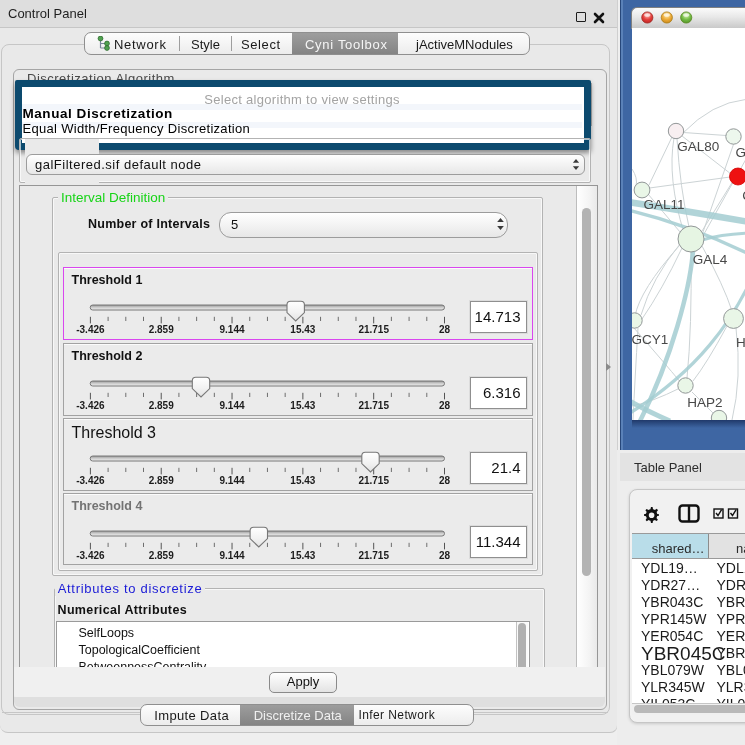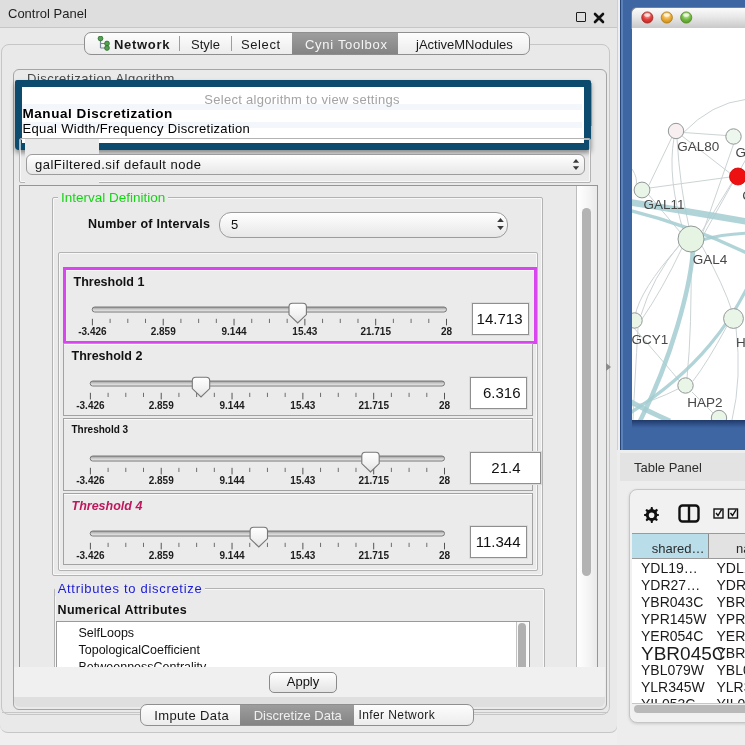--- a/index.html
+++ b/index.html
@@ -26,21 +26,21 @@
     <div class="abs" id="toptabs" style="left:84px;top:32px;width:444px;height:21px;border:1px solid #8f8f8f;border-radius:7px;background:linear-gradient(#fdfdfd,#ececec);overflow:hidden;">
       <div class="abs" style="left:94px;top:3px;width:1px;height:15px;background:#9e9e9e;"></div>
       <div class="abs" style="left:146px;top:3px;width:1px;height:15px;background:#9e9e9e;"></div>
       <div class="abs" style="left:206.5px;top:0;width:106.5px;height:21px;background:linear-gradient(#9d9d9d,#848484);"></div>
       <svg class="abs" style="left:12px;top:3px;" width="15" height="15" viewBox="0 0 15 15">
         <path d="M3.5 3 V12 M3.5 7.5 H9 M3.5 12 H9" stroke="#7a8699" stroke-width="1.2" fill="none"></path>
         <circle cx="3.5" cy="2.5" r="2.4" fill="#51a351" stroke="#2e6b2e" stroke-width=".8"></circle>
         <circle cx="10" cy="7.5" r="2.4" fill="#51a351" stroke="#2e6b2e" stroke-width=".8"></circle>
         <circle cx="10" cy="12" r="2.4" fill="#51a351" stroke="#2e6b2e" stroke-width=".8"></circle>
       </svg>
-      <div class="abs" style="left:29px;top:3.5px;font-size:13px;letter-spacing:.7px;color:#1a1a1a;font-weight:bold;">Network</div>
+      <div class="abs" style="left:29px;top:3.5px;font-size:13px;letter-spacing:.7px;color:#1a1a1a;">Network</div>
       <div class="abs" style="left:106px;top:3.5px;font-size:13px;color:#1a1a1a;">Style</div>
       <div class="abs" style="left:156px;top:3.5px;font-size:13px;letter-spacing:.6px;color:#1a1a1a;">Select</div>
       <div class="abs" style="left:220px;top:3.5px;font-size:13px;letter-spacing:.7px;color:#f5f5f5;">Cyni Toolbox</div>
       <div class="abs" style="left:331px;top:3.5px;font-size:13px;color:#1a1a1a;">jActiveMNodules</div>
     </div>
 
     <div class="abs" id="content" style="left:13px;top:69px;width:592px;height:639px;border:1px solid #a5a5a5;border-radius:6px;background:#eaeaea;"></div>
 
     <div class="abs" style="left:27px;top:71px;font-size:13px;letter-spacing:.5px;color:#4a4a4a;">Discretization Algorithm</div>
     <div class="abs" style="left:591px;top:83px;width:1px;height:43px;background:#b0b0b0;"></div>
@@ -75,21 +75,21 @@
       <div class="abs" style="left:68px;top:31px;font-size:12.5px;letter-spacing:.25px;font-weight:bold;color:#111;">Number of Intervals</div>
       <div class="abs" style="left:199px;top:25.5px;width:287px;height:24px;border:1px solid #9c9c9c;border-radius:12px;background:linear-gradient(#ffffff,#e7e7e7);"></div>
       <div class="abs" style="left:211px;top:31px;font-size:13px;color:#111;">5</div>
       <svg class="abs" style="left:474px;top:31px;" width="13" height="14" viewBox="0 0 13 14">
         <path d="M6.5 1 L9.8 5 H3.2 Z" fill="#3a3a3a"></path>
         <path d="M6.5 13 L9.8 9 H3.2 Z" fill="#3a3a3a"></path>
       </svg>
 
       <div class="abs" style="left:38px;top:65.5px;width:478px;height:317px;border:1px solid #b3b3b3;border-radius:2px;box-shadow:inset 0 0 0 1px rgba(255,255,255,.65);"></div>
 
-      <div class="abs" style="left:43px;top:81px;width:468px;height:70.5px;border:3px solid #d946ef;background:#ebebeb;box-shadow:inset 0 1px 0 rgba(255,255,255,.8);">
+      <div class="abs" style="left:43px;top:81px;width:468px;height:70.5px;border:1px solid #d946ef;background:#ebebeb;box-shadow:inset 0 1px 0 rgba(255,255,255,.8);">
         <div class="abs" style="left:7.5px;top:5px;font-size:12.5px;font-weight:bold;color:#111;">Threshold 1</div>
         <svg class="abs" style="left:0;top:0;" width="468" height="70" viewBox="0 0 468 70">
           <defs>
             <linearGradient id="tg" x1="0" y1="0" x2="0" y2="1">
                 <stop offset="0" stop-color="#8e8e8e"></stop>
                 <stop offset=".4" stop-color="#c6c6c6"></stop>
                 <stop offset="1" stop-color="#f0f0f0"></stop>
               </linearGradient>
             <linearGradient id="th" x1="0" y1="0" x2="0" y2="1">
                 <stop offset="0" stop-color="#ffffff"></stop>
@@ -120,37 +120,37 @@
           <text x="97.22" y="65.3" text-anchor="middle" font-size="10" font-weight="bold" fill="#1c1c1c">2.859</text>
           <text x="168.04" y="65.3" text-anchor="middle" font-size="10" font-weight="bold" fill="#1c1c1c">9.144</text>
           <text x="238.86" y="65.3" text-anchor="middle" font-size="10" font-weight="bold" fill="#1c1c1c">15.43</text>
           <text x="309.68" y="65.3" text-anchor="middle" font-size="10" font-weight="bold" fill="#1c1c1c">21.715</text>
           <text x="380.50" y="65.3" text-anchor="middle" font-size="10" font-weight="bold" fill="#1c1c1c">28</text>
           <path d="M128.3 36.8 Q128.3 33.3 131.8 33.3 L142.2 33.3 Q145.7 33.3 145.7 36.8 L145.7 44.6 L137.0 53 L128.3 44.6 Z" fill="url(#th)" stroke="#777" stroke-width="1.1"></path>
         </svg>
         <div class="abs" style="left:405.5px;top:32.5px;width:50px;height:30px;background:#fff;border:1px solid #8f8f8f;box-shadow:0 0 0 1px #dcdcdc;font-size:15px;color:#111;text-align:right;line-height:29px;padding-right:5px;">6.316</div>
       </div>
       <div class="abs" style="left:43px;top:232px;width:468px;height:70.5px;border:1px solid #a2a2a2;background:#ebebeb;box-shadow:inset 0 1px 0 rgba(255,255,255,.8);">
-        <div class="abs" style="left:7.5px;top:5px;font-size:10px;font-weight:bold;color:#111;">Threshold 3</div>
+        <div class="abs" style="left:7.5px;top:5px;font-size:16px;font-weight:normal;color:#111;">Threshold 3</div>
         <svg class="abs" style="left:0;top:0;" width="468" height="70" viewBox="0 0 468 70">
           <rect x="26.2" y="37" width="354.3" height="5" rx="2.5" fill="url(#tg)" stroke="#787878" stroke-width="1"></rect>
           <path d="M44.10 48.8 V53 M61.81 48.8 V53 M79.51 48.8 V53 M114.92 48.8 V53 M132.63 48.8 V53 M150.33 48.8 V53 M185.74 48.8 V53 M203.45 48.8 V53 M221.16 48.8 V53 M256.56 48.8 V53 M274.27 48.8 V53 M291.97 48.8 V53 M327.38 48.8 V53 M345.09 48.8 V53 M362.79 48.8 V53" stroke="#6e6e6e" stroke-width="1"></path>
           <path d="M26.40 48.8 V55.4 M97.22 48.8 V55.4 M168.04 48.8 V55.4 M238.86 48.8 V55.4 M309.68 48.8 V55.4 M380.50 48.8 V55.4" stroke="#555" stroke-width="1"></path>
           <text x="26.40" y="65.3" text-anchor="middle" font-size="10" font-weight="bold" fill="#1c1c1c">-3.426</text>
           <text x="97.22" y="65.3" text-anchor="middle" font-size="10" font-weight="bold" fill="#1c1c1c">2.859</text>
           <text x="168.04" y="65.3" text-anchor="middle" font-size="10" font-weight="bold" fill="#1c1c1c">9.144</text>
           <text x="238.86" y="65.3" text-anchor="middle" font-size="10" font-weight="bold" fill="#1c1c1c">15.43</text>
           <text x="309.68" y="65.3" text-anchor="middle" font-size="10" font-weight="bold" fill="#1c1c1c">21.715</text>
           <text x="380.50" y="65.3" text-anchor="middle" font-size="10" font-weight="bold" fill="#1c1c1c">28</text>
           <path d="M297.8 36.8 Q297.8 33.3 301.3 33.3 L311.7 33.3 Q315.2 33.3 315.2 36.8 L315.2 44.6 L306.5 53 L297.8 44.6 Z" fill="url(#th)" stroke="#777" stroke-width="1.1"></path>
         </svg>
-        <div class="abs" style="left:405.5px;top:32.5px;width:50px;height:30px;background:#fff;border:1px solid #8f8f8f;box-shadow:0 0 0 1px #dcdcdc;font-size:15px;color:#111;text-align:right;line-height:29px;padding-right:19px;">21.4</div>
+        <div class="abs" style="left:405.5px;top:32.5px;width:50px;height:30px;background:#fff;border:1px solid #8f8f8f;box-shadow:0 0 0 1px #dcdcdc;font-size:15px;color:#111;text-align:right;line-height:29px;padding-right:5px;">21.4</div>
       </div>
       <div class="abs" style="left:43px;top:306.5px;width:468px;height:70.5px;border:1px solid #a2a2a2;background:#ebebeb;box-shadow:inset 0 1px 0 rgba(255,255,255,.8);">
-        <div class="abs" style="left:7.5px;top:5px;font-size:12.5px;font-weight:bold;color:#be185d;font-style:italic;">Threshold 4</div>
+        <div class="abs" style="left:7.5px;top:5px;font-size:12.5px;font-weight:bold;color:#737373;">Threshold 4</div>
         <svg class="abs" style="left:0;top:0;" width="468" height="70" viewBox="0 0 468 70">
           <rect x="26.2" y="37" width="354.3" height="5" rx="2.5" fill="url(#tg)" stroke="#787878" stroke-width="1"></rect>
           <path d="M44.10 48.8 V53 M61.81 48.8 V53 M79.51 48.8 V53 M114.92 48.8 V53 M132.63 48.8 V53 M150.33 48.8 V53 M185.74 48.8 V53 M203.45 48.8 V53 M221.16 48.8 V53 M256.56 48.8 V53 M274.27 48.8 V53 M291.97 48.8 V53 M327.38 48.8 V53 M345.09 48.8 V53 M362.79 48.8 V53" stroke="#6e6e6e" stroke-width="1"></path>
           <path d="M26.40 48.8 V55.4 M97.22 48.8 V55.4 M168.04 48.8 V55.4 M238.86 48.8 V55.4 M309.68 48.8 V55.4 M380.50 48.8 V55.4" stroke="#555" stroke-width="1"></path>
           <text x="26.40" y="65.3" text-anchor="middle" font-size="10" font-weight="bold" fill="#1c1c1c">-3.426</text>
           <text x="97.22" y="65.3" text-anchor="middle" font-size="10" font-weight="bold" fill="#1c1c1c">2.859</text>
           <text x="168.04" y="65.3" text-anchor="middle" font-size="10" font-weight="bold" fill="#1c1c1c">9.144</text>
           <text x="238.86" y="65.3" text-anchor="middle" font-size="10" font-weight="bold" fill="#1c1c1c">15.43</text>
           <text x="309.68" y="65.3" text-anchor="middle" font-size="10" font-weight="bold" fill="#1c1c1c">21.715</text>
           <text x="380.50" y="65.3" text-anchor="middle" font-size="10" font-weight="bold" fill="#1c1c1c">28</text>

